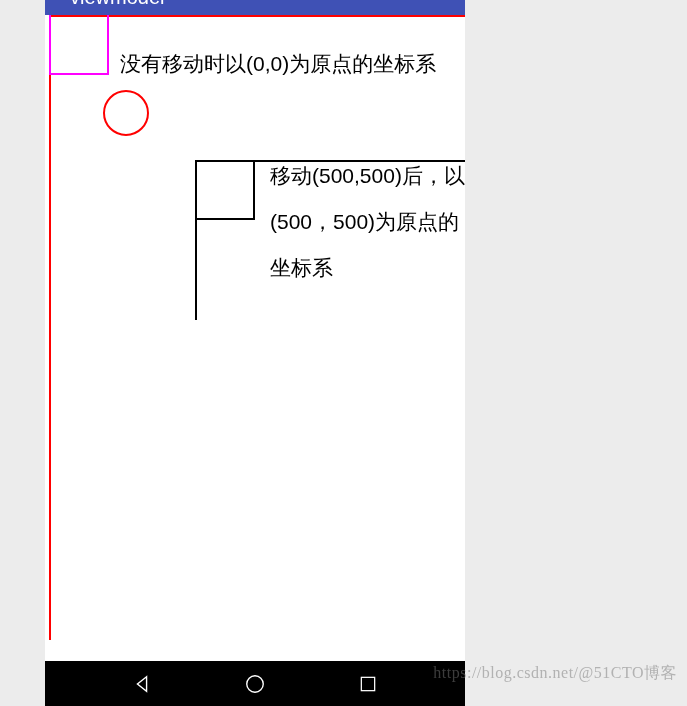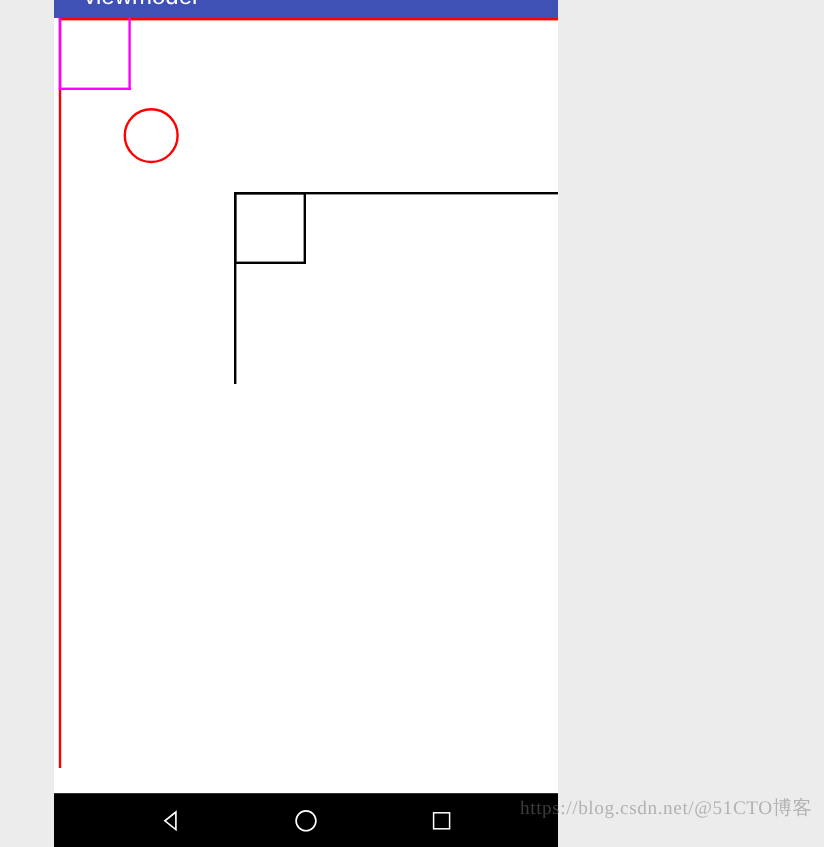--- a/index.html
+++ b/index.html
@@ -162,25 +162,27 @@
 <body>
 
 <div class="phone-frame">
   <div class="app-bar">
     <span class="app-bar-text">viewmodel</span>
   </div>
   <div class="content">
     <div class="red-h"></div>
     <div class="red-v"></div>
     <div class="magenta-sq"></div>
+    <div class="txt1">没有移动时以(0,0)为原点的坐标系</div>
     <div class="red-circle"></div>
 
     <div class="black-h"></div>
     <div class="black-v"></div>
     <div class="black-sq"></div>
+    <div class="txt2">移动(500,500)后，以(500，500)为原点的坐标系</div>
   </div>
   <div class="nav-bar">
     <div class="nav-icon">
       <svg width="22" height="22" viewBox="0 0 24 24">
           <path d="M17 4 L7 12 L17 20 Z" fill="none" stroke="#fff" stroke-width="1.5"></path>
         </svg>
     </div>
     <div class="nav-icon">
       <svg width="22" height="22" viewBox="0 0 24 24">
           <circle cx="12" cy="12" r="9" fill="none" stroke="#fff" stroke-width="1.5"></circle>

